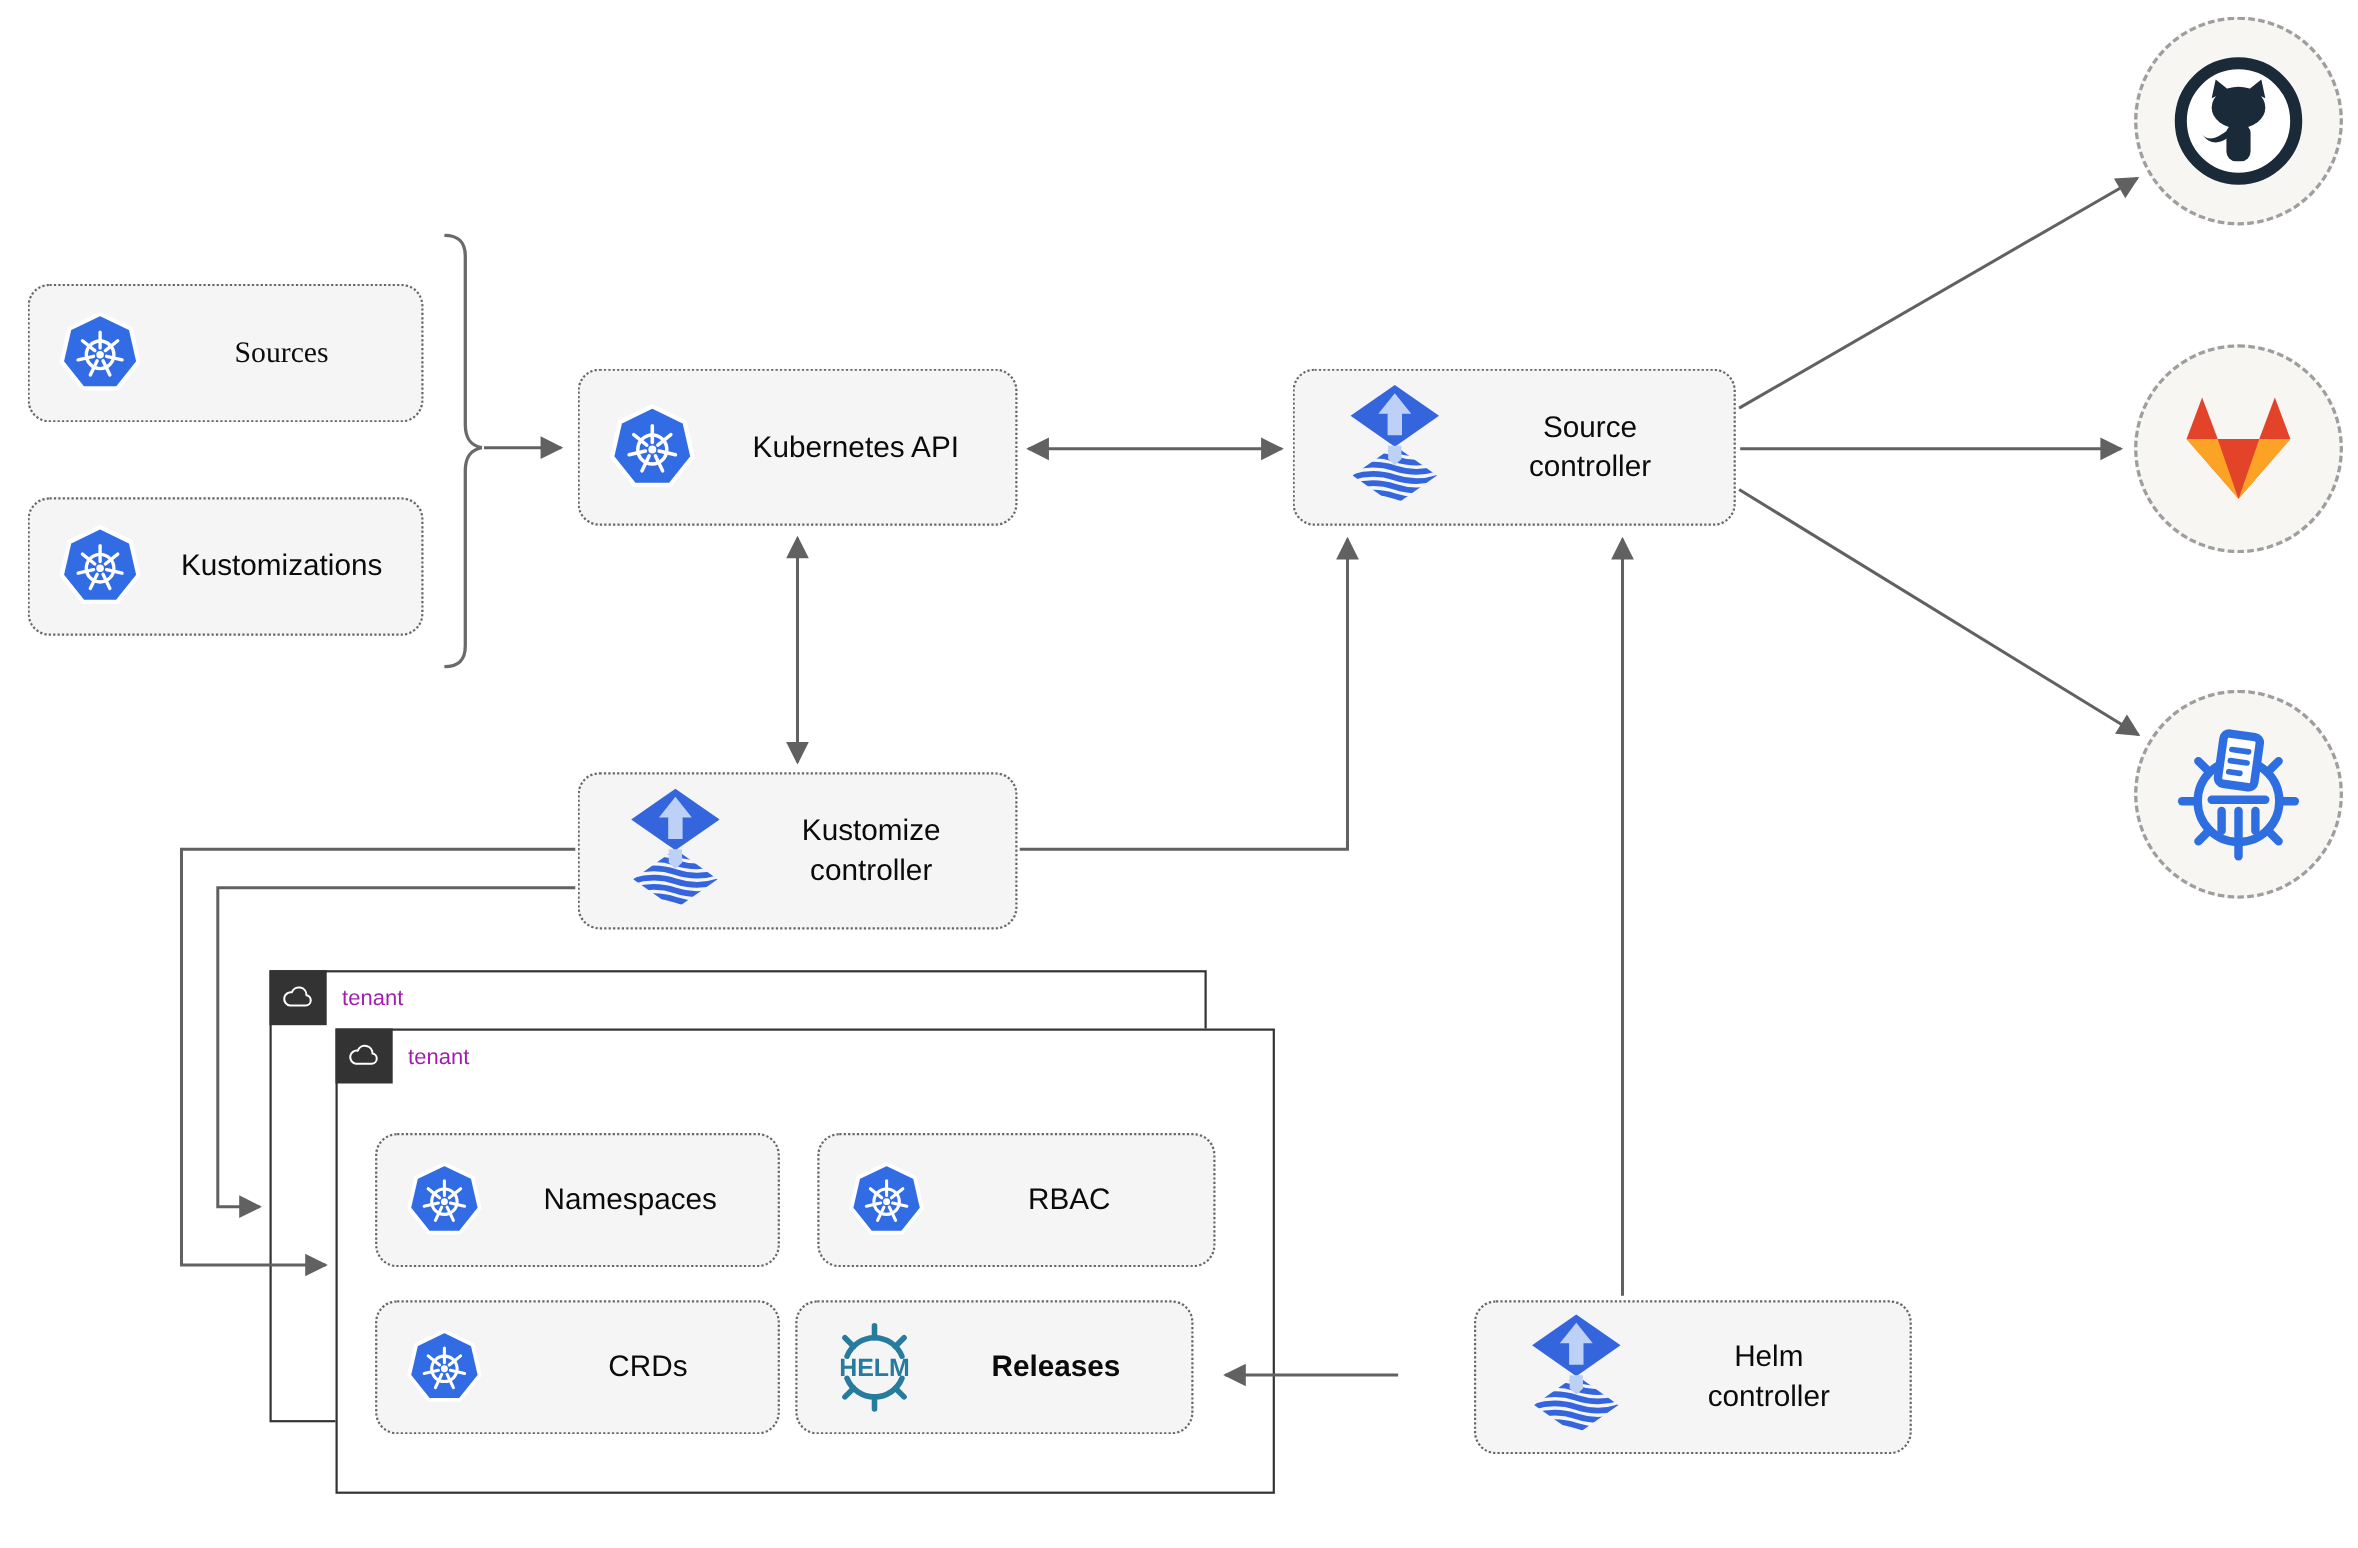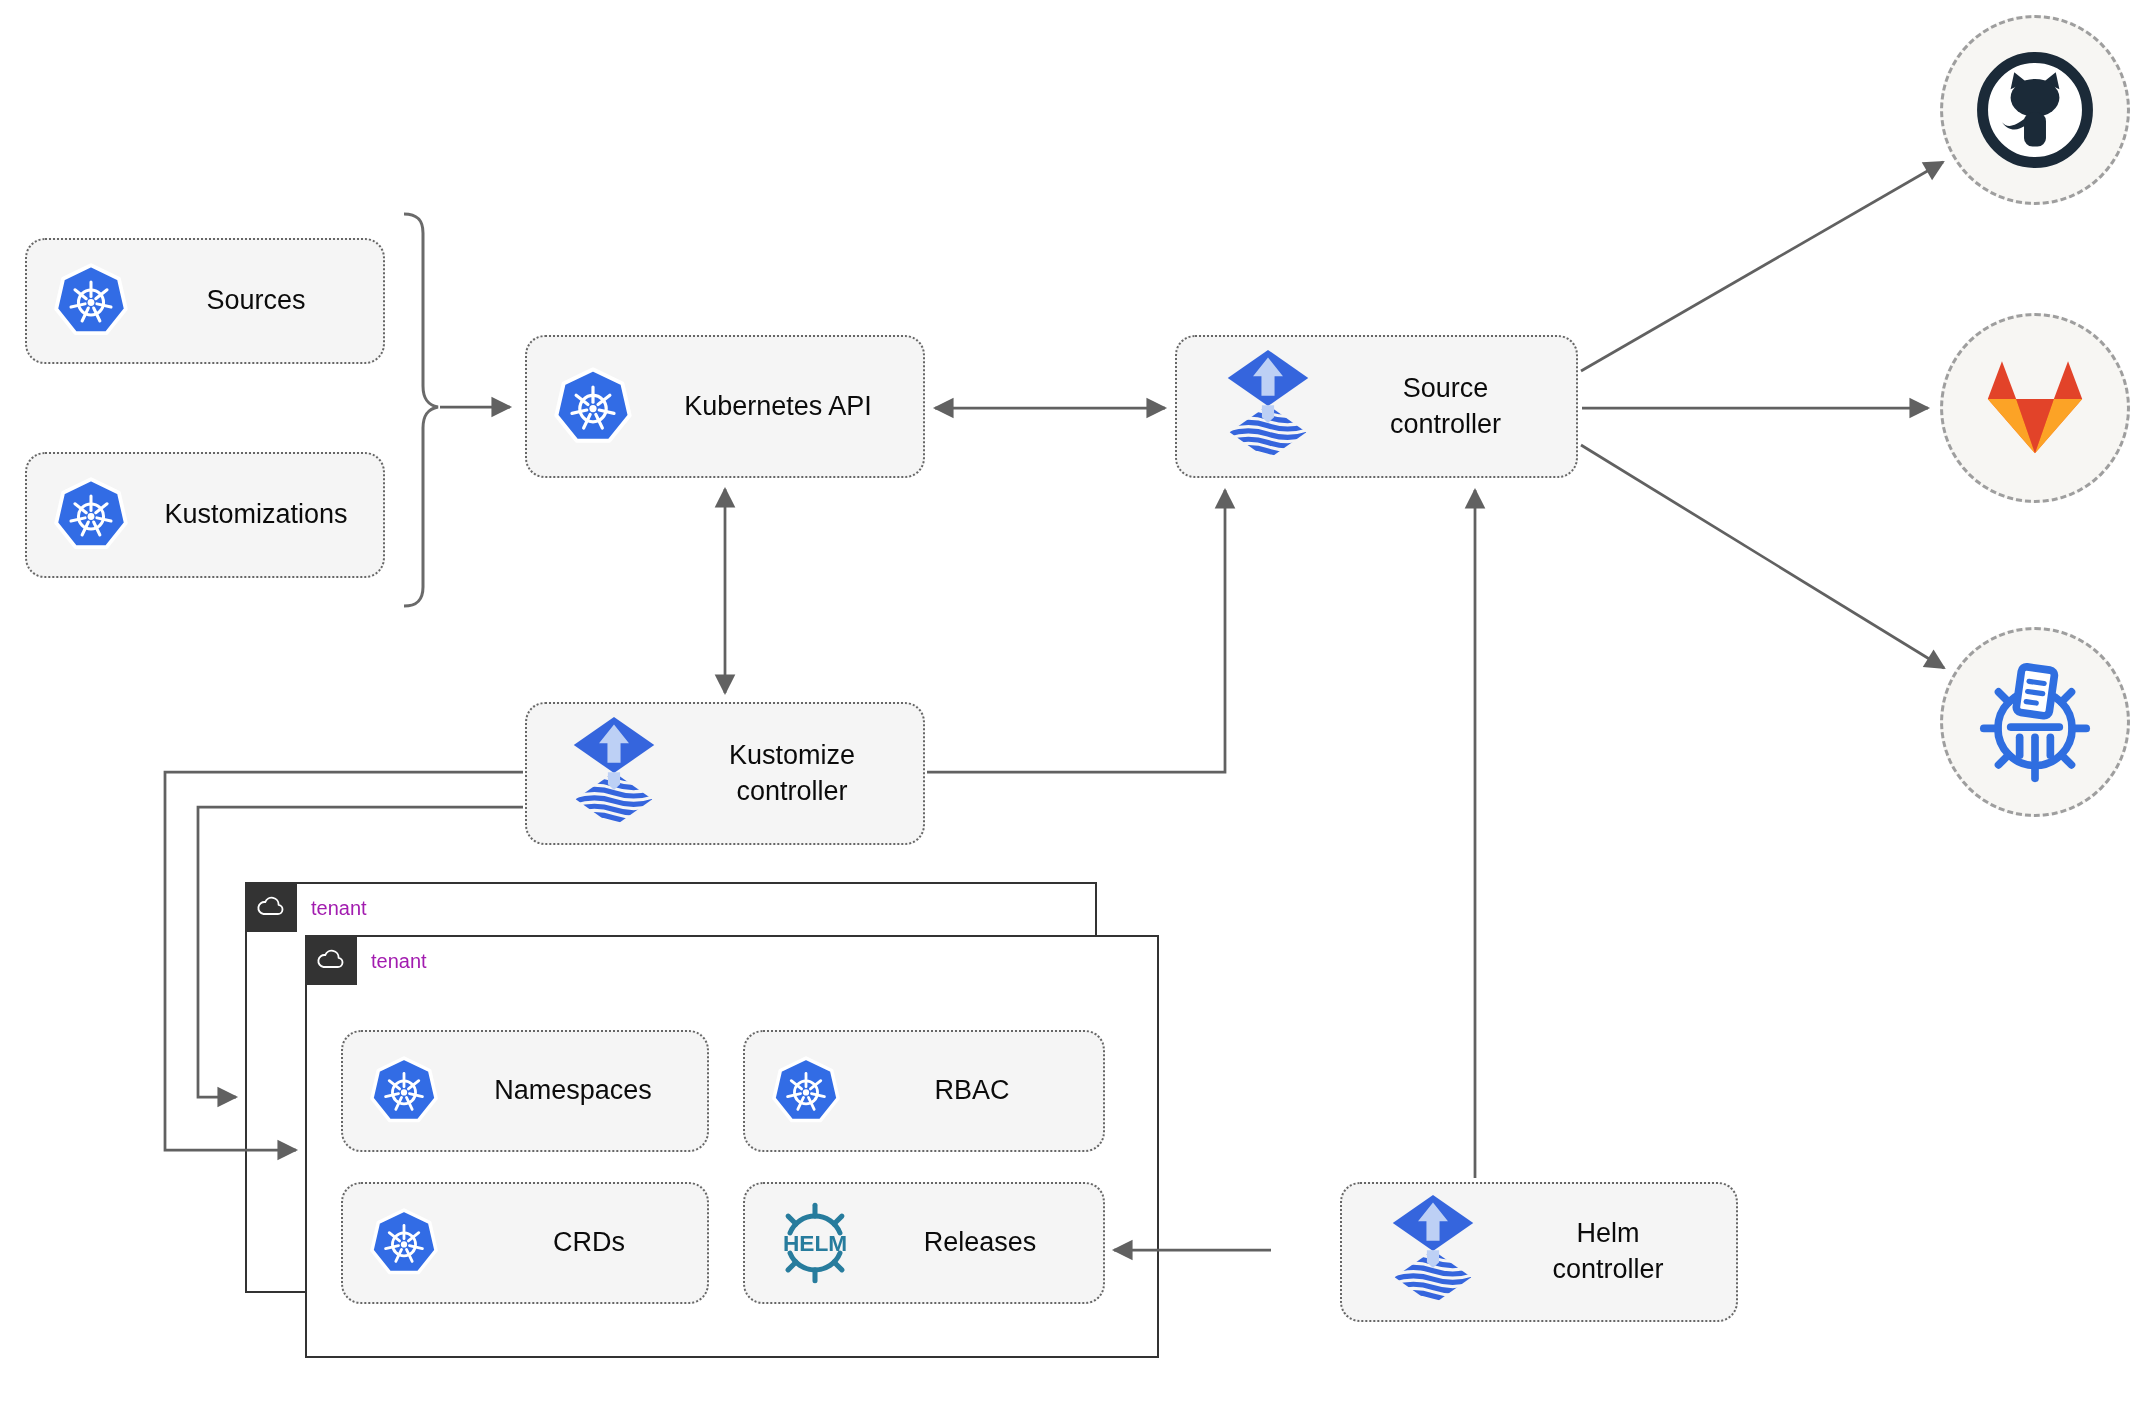--- a/index.html
+++ b/index.html
@@ -145,21 +145,21 @@
 
   <div class="tenant" style="left:305px;top:935px;width:854px;height:423px;z-index:11;">
     <div class="tenant-header">
       <svg width="30" height="21">
           <use href="#sym-cloud"></use>
         </svg>
     </div>
     <div class="tenant-label">tenant</div>
   </div>
 
-  <div class="node" style="left:25px;top:238px;width:360px;height:126px;">
+  <div class="node" style="left:25px;top:258px;width:360px;height:126px;font-family:Liberation Serif, serif;">
     <svg class="icon" style="margin-left:26px;" width="76" height="80">
         <use href="#sym-k8s"></use>
       </svg>
     <div class="label">Sources</div>
   </div>
 
   <div class="node" style="left:25px;top:452px;width:360px;height:126px;">
     <svg class="icon" style="margin-left:26px;" width="76" height="80">
         <use href="#sym-k8s"></use>
       </svg>
@@ -208,21 +208,21 @@
     <div class="label">RBAC</div>
   </div>
 
   <div class="node" style="left:341px;top:1182px;width:368px;height:122px;gap:32px;">
     <svg class="icon" style="margin-left:26px;" width="70" height="74">
         <use href="#sym-k8s"></use>
       </svg>
     <div class="label">CRDs</div>
   </div>
 
-  <div class="node" style="left:743px;top:1182px;width:362px;height:122px;">
+  <div class="node" style="left:723px;top:1182px;width:362px;height:122px;font-weight:bold;">
     <svg class="icon" style="margin-left:28px;" width="84" height="88">
         <use href="#sym-helm"></use>
       </svg>
     <div class="label">Releases</div>
   </div>
 
   <div class="provider" style="left:1940px;top:15px;">
     <svg width="122" height="122">
         <use href="#sym-github"></use>
       </svg>

